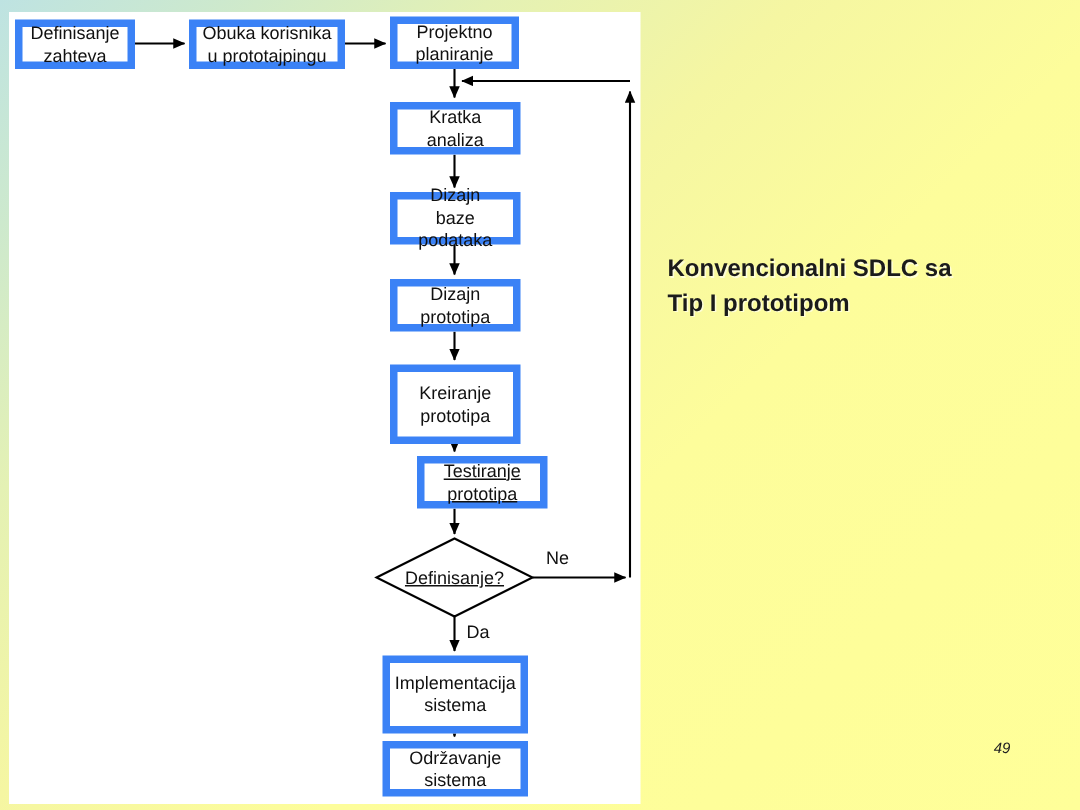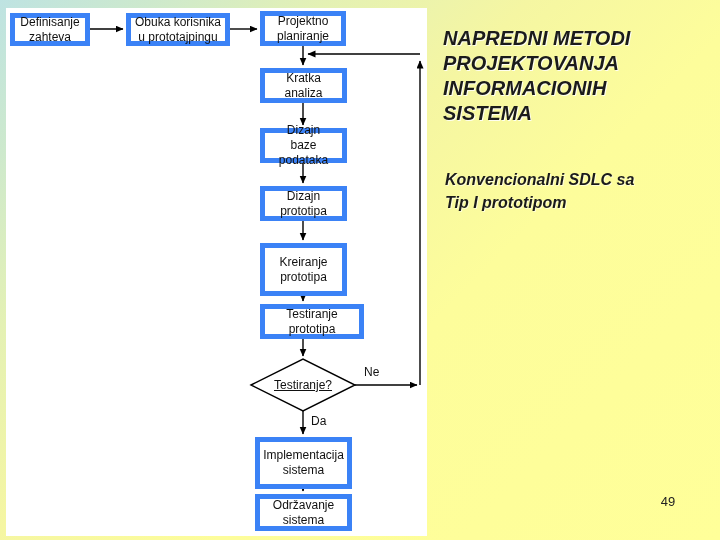--- a/index.html
+++ b/index.html
@@ -44,21 +44,21 @@
     color: #111111;
     white-space: pre-line;
   }
   #b1  { left: 4px;   top: 5px;   width: 80px;  height: 33px; }
   #b2  { left: 120px; top: 5px;   width: 104px; height: 33px; }
   #b3  { left: 254px; top: 3px;   width: 86px;  height: 35px; }
   #b4  { left: 254px; top: 60px;  width: 87px;  height: 35px; }
   #b5  { left: 254px; top: 120px; width: 87px;  height: 35px; }
   #b6  { left: 254px; top: 178px; width: 87px;  height: 35px; }
   #b7  { left: 254px; top: 235px; width: 87px;  height: 53px; }
-  #b8  { left: 254px; top: 296px; width: 104px;  height: 35px; }
+  #b8  { left: 272px; top: 296px; width: 87px;  height: 35px; text-decoration: underline; }
   #b9  { left: 249px; top: 429px; width: 97px;  height: 52px; }
   #b10 { left: 249px; top: 486px; width: 97px;  height: 37px; }
 
   .decision-label {
     position: absolute;
     left: 245px; top: 370px;
     width: 104px;
     text-align: center;
     font-size: 12px;
     color: #111111;
@@ -85,34 +85,34 @@
     white-space: pre-line;
     text-shadow: 1px 1px 0 rgba(255,255,255,0.85);
   }
 
   .subtitle {
     position: absolute;
     left: 445px; top: 168px;
     width: 260px;
     font-size: 16px;
     font-weight: bold;
-    font-style: italic;
     line-height: 23px;
     color: #1b1b1b;
     white-space: pre-line;
     text-shadow: 1px 1px 0 rgba(255,255,255,0.6);
   }
 
   .page-number {
     position: absolute;
     left: 652px; top: 494px;
     width: 32px;
     text-align: center;
-    font-size: 13px;
+    font-size: 10px;
     color: #222222;
+    font-style: italic;
   }
 </style>
 </head>
 <body>
 
 <div class="slide">
 
   <div class="canvas">
 
     <svg class="connectors" viewBox="0 0 421 528">
@@ -158,26 +158,22 @@
 prototipa</div>
     <div class="fbox" id="b7">Kreiranje
 prototipa</div>
     <div class="fbox" id="b8">Testiranje
 prototipa</div>
     <div class="fbox" id="b9">Implementacija
 sistema</div>
     <div class="fbox" id="b10">Održavanje
 sistema</div>
 
-    <div class="decision-label">Testiranje?</div>
+    <div class="decision-label">Definisanje?</div>
     <div class="edge-label ne">Ne</div>
     <div class="edge-label da">Da</div>
   </div>
 
-  <div class="title">NAPREDNI METODI
-PROJEKTOVANJA
-INFORMACIONIH
-SISTEMA</div>
   <div class="subtitle">Konvencionalni SDLC sa
 Tip I prototipom</div>
   <div class="page-number">49</div>
 
 </div>
 
 </body></html>

